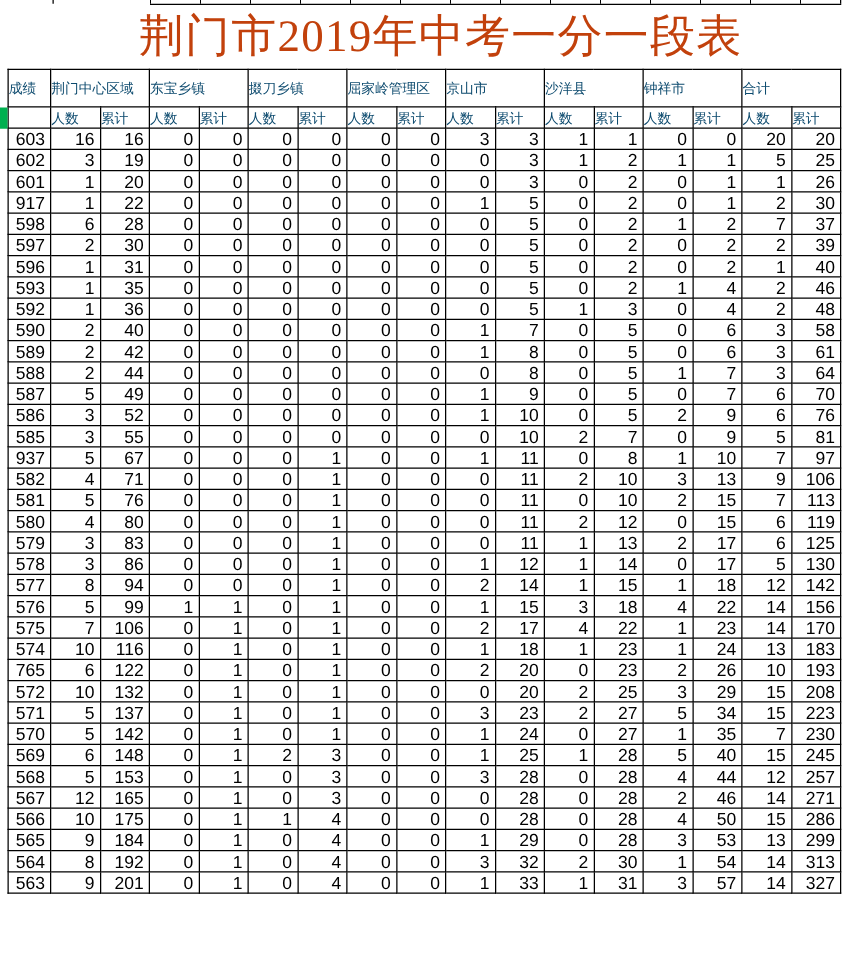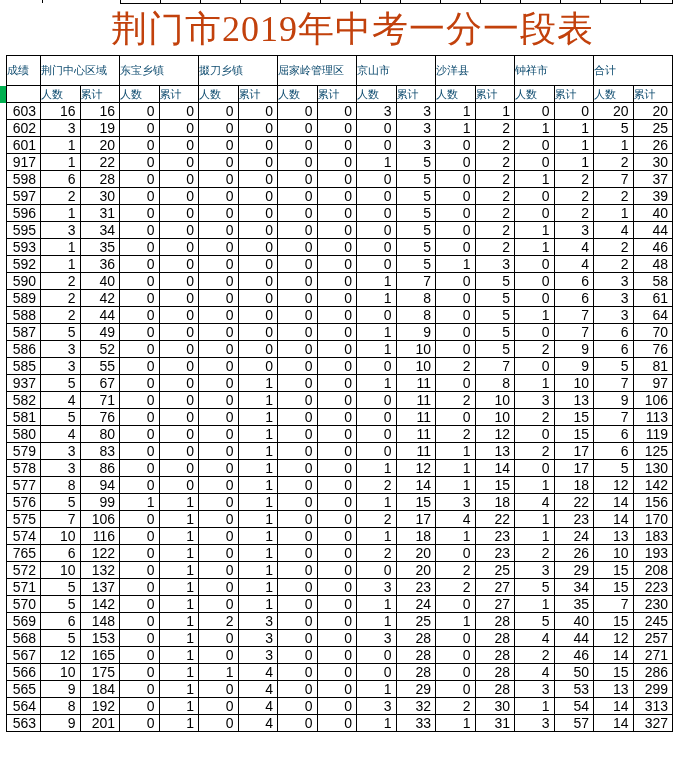--- a/index.html
+++ b/index.html
@@ -211,39 +211,20 @@
         <td class="num">0</td>
         <td class="num">5</td>
         <td class="num">0</td>
         <td class="num">2</td>
         <td class="num">0</td>
         <td class="num">2</td>
         <td class="num">1</td>
         <td class="num">40</td>
       </tr>
         <tr>
-        <td class="num">595</td>
-        <td class="num">3</td>
-        <td class="num">34</td>
-        <td class="num">0</td>
-        <td class="num">0</td>
-        <td class="num">0</td>
-        <td class="num">0</td>
-        <td class="num">0</td>
-        <td class="num">0</td>
-        <td class="num">0</td>
-        <td class="num">5</td>
-        <td class="num">0</td>
-        <td class="num">2</td>
-        <td class="num">1</td>
-        <td class="num">3</td>
-        <td class="num">4</td>
-        <td class="num">44</td>
-      </tr>
-        <tr>
         <td class="num">593</td>
         <td class="num">1</td>
         <td class="num">35</td>
         <td class="num">0</td>
         <td class="num">0</td>
         <td class="num">0</td>
         <td class="num">0</td>
         <td class="num">0</td>
         <td class="num">0</td>
         <td class="num">0</td>

